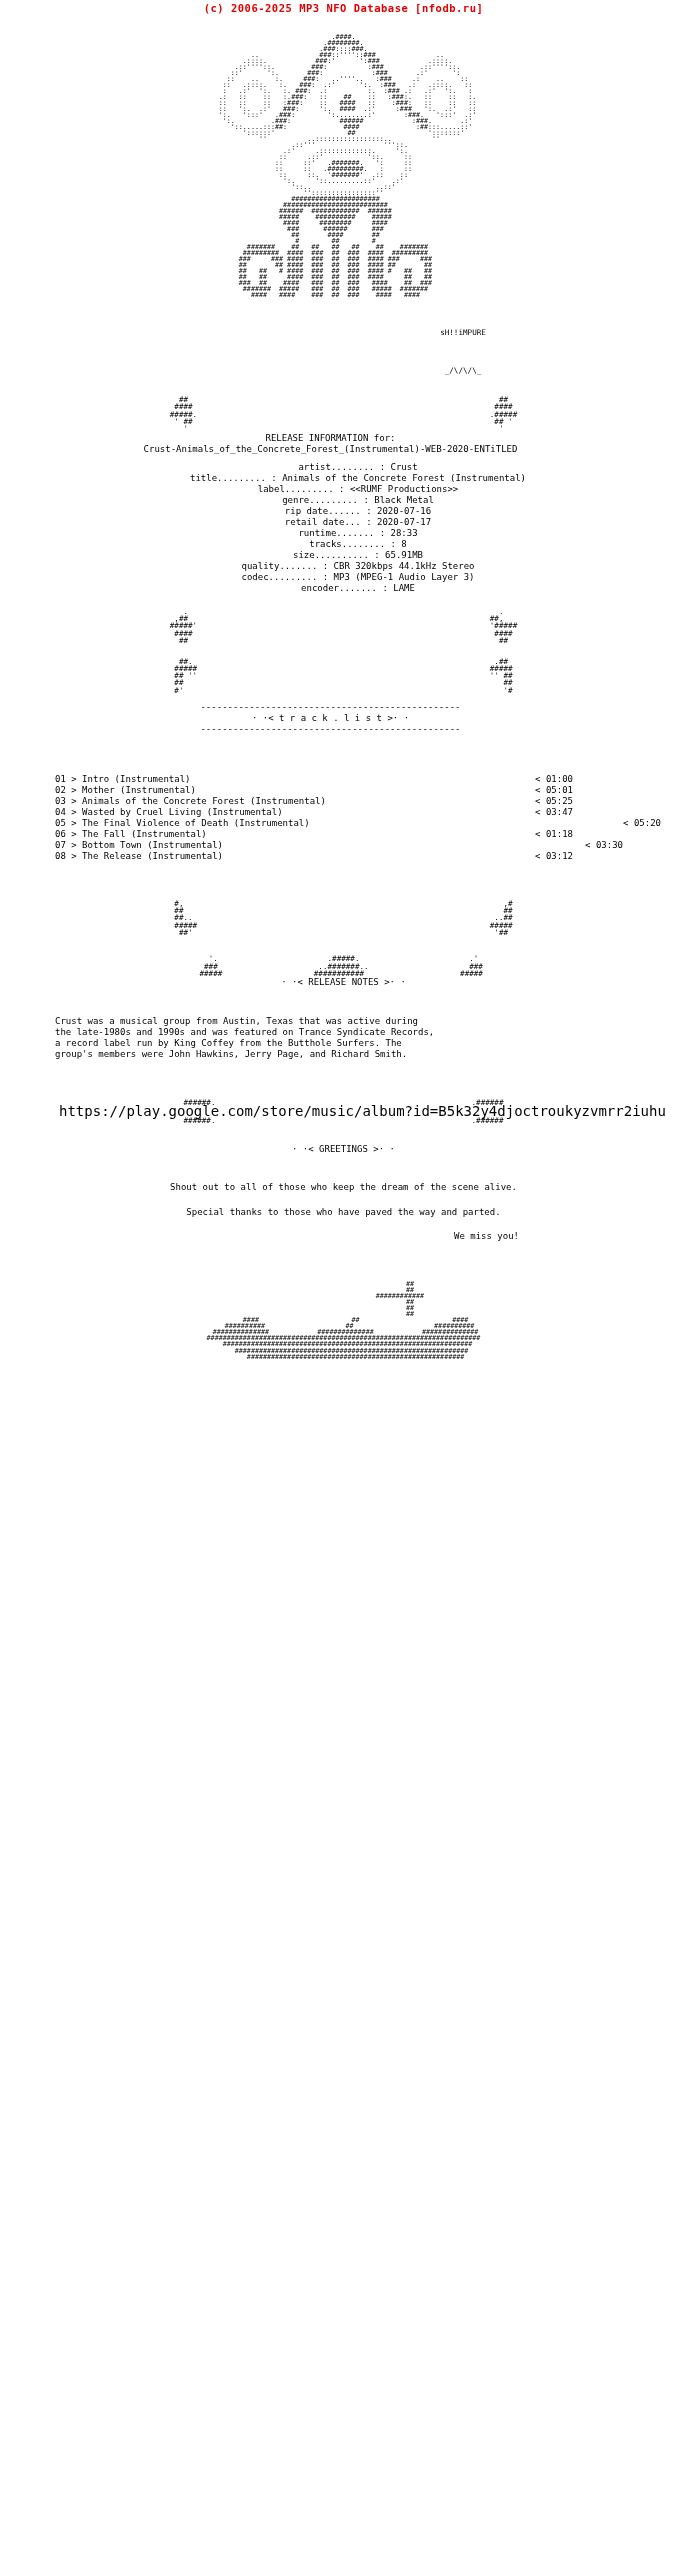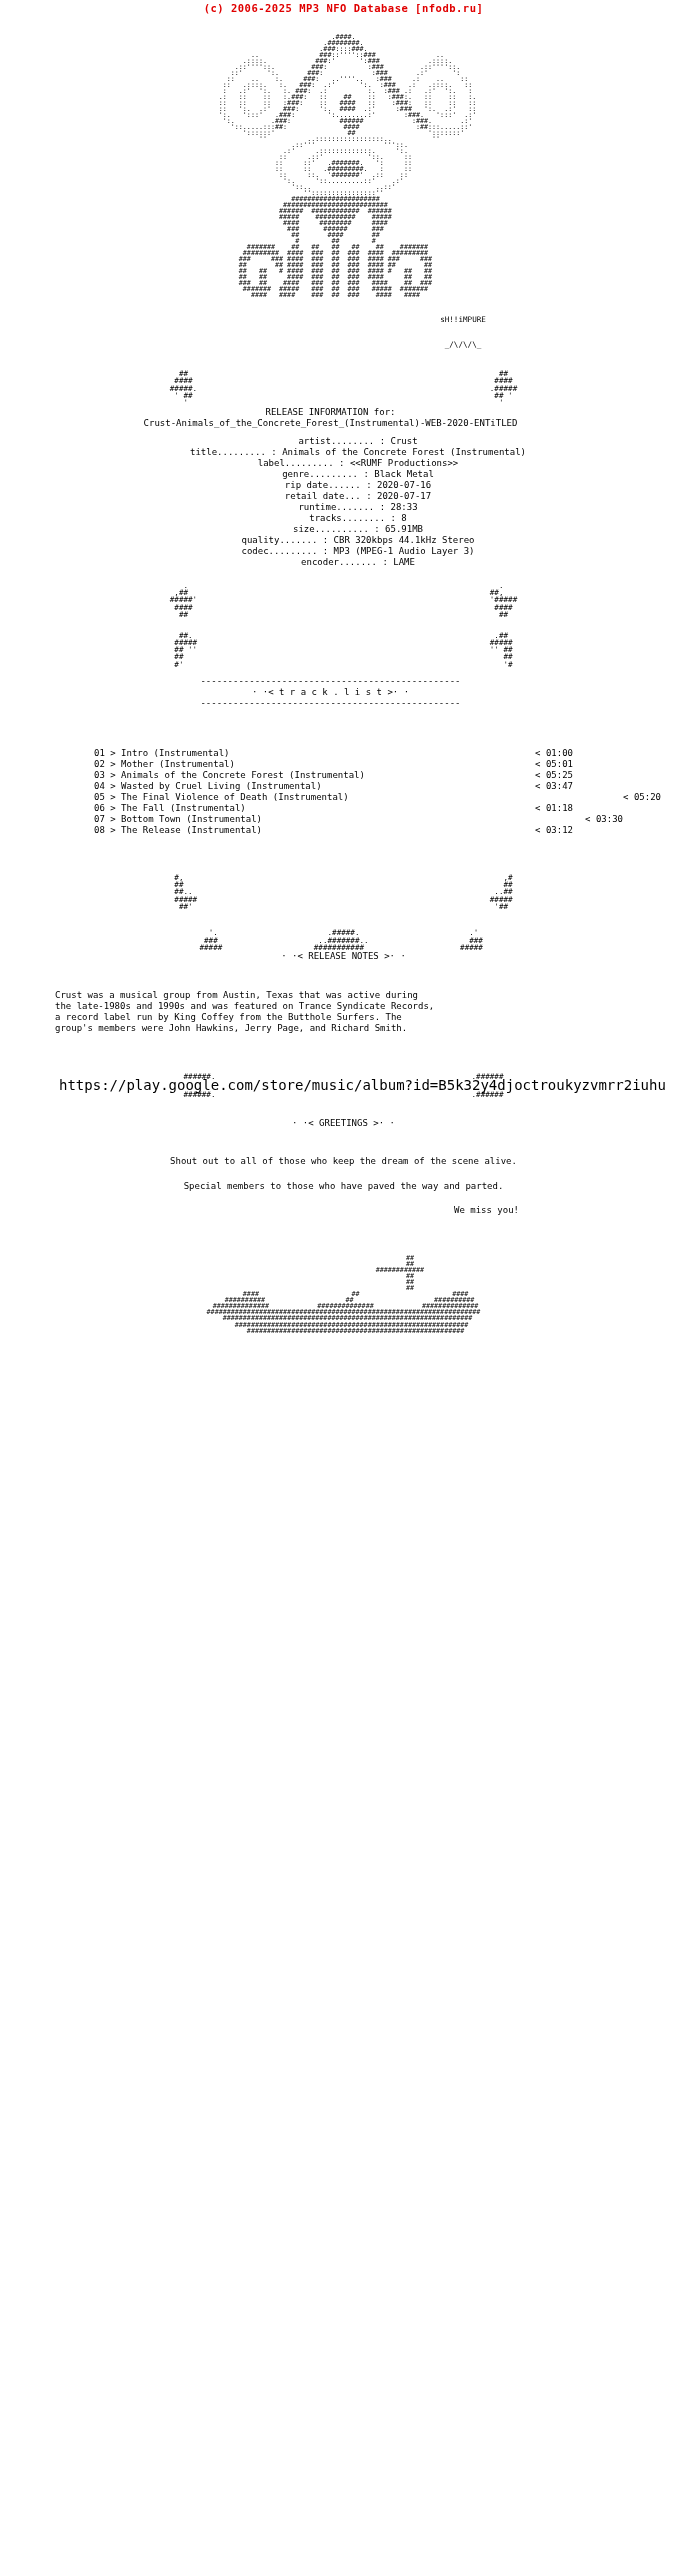--- a/index.html
+++ b/index.html
@@ -53,21 +53,21 @@
   pre.logo {
     display: inline-block;
     font-size: 6.7px;
     line-height: 6px;
     letter-spacing: 0px;
     text-align: left;
   }
   .sig-line {
     width: 687px;
     text-align: center;
-    margin-top: 6px;
+    margin-top: 19px;
   }
   pre.sig {
     display: inline-block;
     font-size: 7.6px;
     line-height: 8.6px;
     text-align: left;
     padding-left: 239px;
   }
 
   
@@ -117,21 +117,20 @@
     line-height: 11.4px;
     white-space: pre;
   }
 
   .track-row {
     font-size: 9px;
     line-height: 11px;
     white-space: pre;
     padding-left: 55px;
     font-family: "DejaVu Sans Mono", "Liberation Mono", monospace;
-    margin-left: 39px;
   }
 
   .notes-row {
     font-size: 9px;
     line-height: 11.3px;
     white-space: pre;
     padding-left: 55px;
     font-family: "DejaVu Sans Mono", "Liberation Mono", monospace;
   }
   .url-row {
@@ -308,21 +307,21 @@
     <pre class="ascii frame-bot">######.                                                        .######</pre>
   </div>
 
   <div class="spacer-20"></div>
 
   <div class="section">
     <div class="greet-row">· ·&lt; GREETINGS &gt;· ·</div>
     <div class="spacer-28"></div>
     <div class="greet-row">Shout out to all of those who keep the dream of the scene alive.</div>
     <div class="spacer-14"></div>
-    <div class="greet-row">Special members to those who have paved the way and parted.</div>
+    <div class="greet-row">Special thanks to those who have paved the way and parted.</div>
     <div class="spacer-14"></div>
     <div class="greet-row r-right">We miss you!</div>
   </div>
 
   <div class="spacer-40"></div>
 
   <pre class="ascii footer">                                 ##
                                  ##
                             ############
                                  ##

